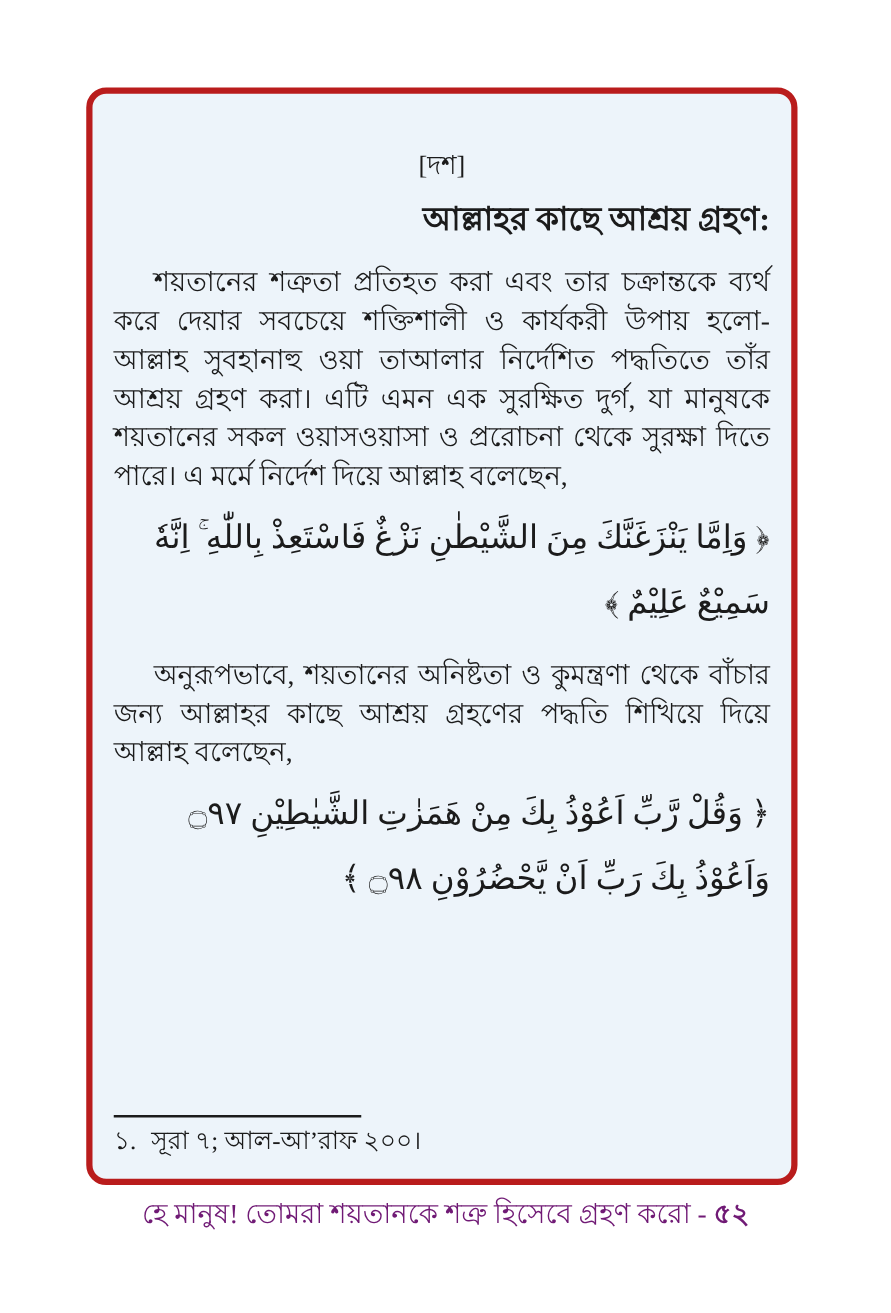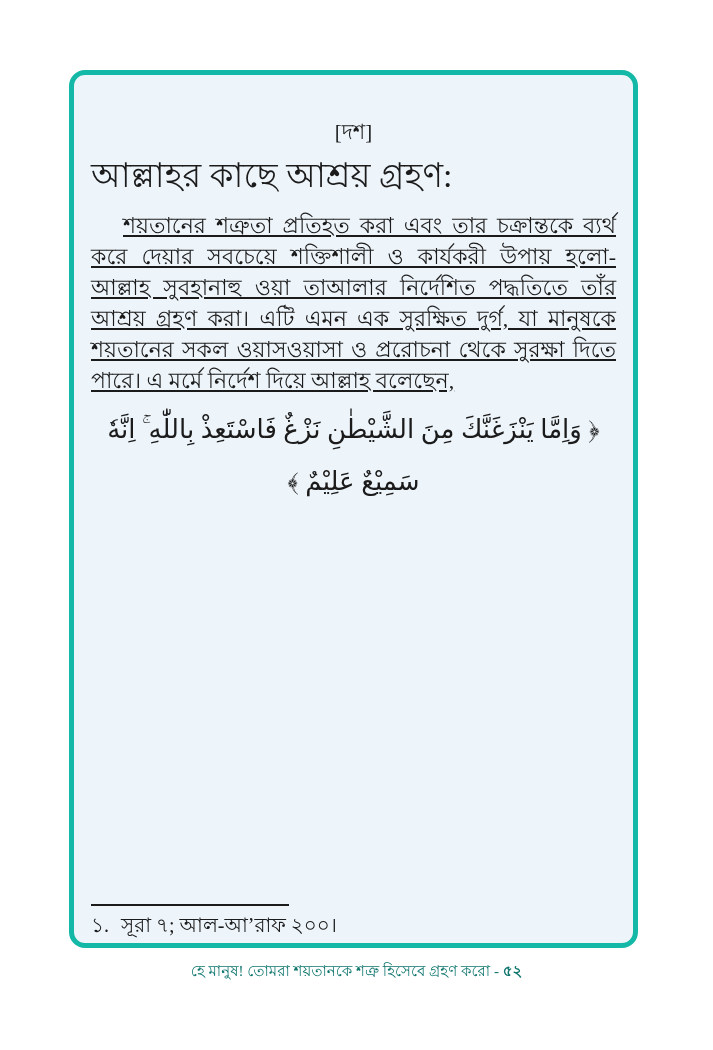--- a/index.html
+++ b/index.html
@@ -15,93 +15,92 @@
     color: #1b1b1b;
     overflow: hidden;
   }
   .page-frame {
     position: absolute;
     left: 69px;
     top: 70px;
     width: 569px;
     height: 878px;
     box-sizing: border-box;
-    border: 5px solid #14b8a6;
+    border: 5px solid #b91c1c;
     border-radius: 16px;
     background: #edf4fa;
     overflow: hidden;
   }
   .content {
     position: relative;
     box-sizing: border-box;
     width: 100%;
     height: 100%;
     padding: 44px 17px 64px 17px;
   }
   .chapter-marker {
     text-align: center;
     font-size: 21px;
     line-height: 26px;
     margin-bottom: 12px;
   }
   .page-title {
     margin: 0 0 16px 0;
-    text-align: left;
-    font-size: 34px;
-    font-weight: normal;
+    text-align: right;
+    font-size: 26px;
+    font-weight: bold;
     line-height: 37px;
   }
   .para {
     margin: 16px 0 8px 0;
     font-size: 22px;
     line-height: 31px;
     text-align: justify;
     text-indent: 32px;
-    text-decoration: underline;
   }
   .arabic-verse {
     direction: rtl;
     unicode-bidi: embed;
-    text-align: center;
+    text-align: right;
     font-size: 26px;
     line-height: 52px;
     margin: 6px 0 10px 0;
   }
   .footnote-ref {
     font-size: 14px;
     vertical-align: super;
     line-height: 0;
   }
   .footnote {
     position: absolute;
     left: 17px;
-    bottom: 4px;
+    bottom: 16px;
     width: 520px;
     font-size: 20px;
     line-height: 28px;
     text-align: left;
   }
   .footnote-rule {
     width: 198px;
     border: none;
     border-top: 2px solid #1b1b1b;
     margin: 0 0 5px 0;
   }
   .footnote-marker {
     margin-right: 12px;
   }
   .page-footer {
     position: absolute;
     left: 0;
     top: 956px;
     width: 100%;
     text-align: center;
-    font-size: 15px;
+    font-size: 22px;
     line-height: 30px;
-    color: #0f766e;
+    color: #701a75;
   }
   .page-number {
     font-weight: bold;
   }
 </style>
 </head>
 <body>
 
 <div class="page-frame">
   <div class="content">
@@ -110,21 +109,23 @@
 
     <h1 class="page-title">
       <span>আল্লাহর কাছে আশ্রয় গ্রহণ:</span><br>
     </h1>
 
     <p class="para">শয়তানের শত্রুতা প্রতিহত করা এবং তার চক্রান্তকে ব্যর্থ করে দেয়ার সবচেয়ে শক্তিশালী ও কার্যকরী উপায় হলো- আল্লাহ সুবহানাহু ওয়া তাআলার নির্দেশিত পদ্ধতিতে তাঁর আশ্রয় গ্রহণ করা। এটি এমন এক সুরক্ষিত দুর্গ, যা মানুষকে শয়তানের সকল ওয়াসওয়াসা ও প্ররোচনা থেকে সুরক্ষা দিতে পারে। এ মর্মে নির্দেশ দিয়ে আল্লাহ বলেছেন,</p>
 
     <div class="arabic-verse">﴿ وَاِمَّا يَنْزَغَنَّكَ مِنَ الشَّيْطٰنِ نَزْغٌ فَاسْتَعِذْ بِاللّٰهِ ۚ اِنَّهٗ سَمِيْعٌ عَلِيْمٌ ﴾</div>
 
 
+    <p class="para">অনুরূপভাবে, শয়তানের অনিষ্টতা ও কুমন্ত্রণা থেকে বাঁচার জন্য আল্লাহর কাছে আশ্রয় গ্রহণের পদ্ধতি শিখিয়ে দিয়ে আল্লাহ বলেছেন,</p>
 
+    <div class="arabic-verse">﴿ وَقُلْ رَّبِّ اَعُوْذُ بِكَ مِنْ هَمَزٰتِ الشَّيٰطِيْنِ ۝٩٧ وَاَعُوْذُ بِكَ رَبِّ اَنْ يَّحْضُرُوْنِ ۝٩٨ ﴾</div>
 
 
     <div class="footnote">
       <hr class="footnote-rule">
       <span class="footnote-marker">১.</span><span>সূরা ৭; আল-আ’রাফ ২০০।</span>
     </div>
 
   </div>
 </div>
 

